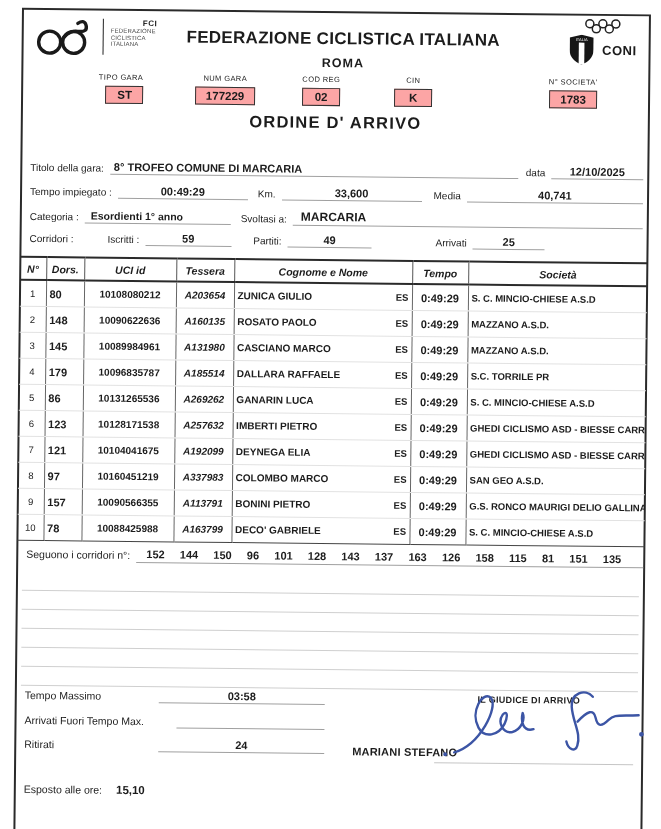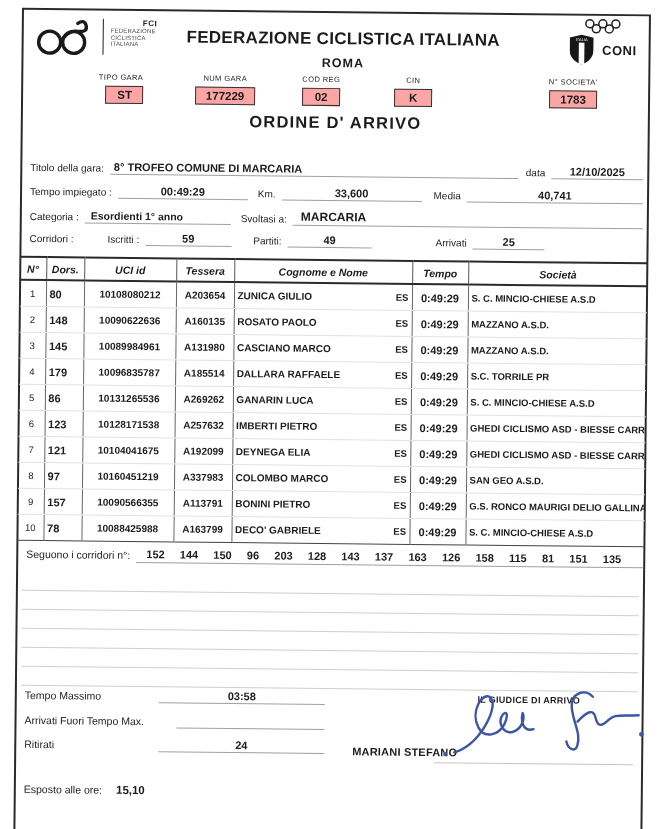--- a/index.html
+++ b/index.html
@@ -80,21 +80,21 @@
   .results col.w-uci{width:92px;} .results col.w-tes{width:58px;}
   .results col.w-nome{width:178px;} .results col.w-tempo{width:56px;}
   .results td{
     border-left:1px solid #666;border-bottom:1px solid #e2e2e2;height:25px;
     font-size:10px;font-weight:bold;padding:0 3px;white-space:nowrap;overflow:hidden;}
   .results td:first-child{border-left:none;}
   .results tr:last-child td{border-bottom:1.5px solid #444;}
   td.c-pos{font-weight:normal;font-size:9.5px;text-align:center;}
   td.c-dors{text-align:left;font-size:11px;}
   td.c-uci{text-align:center;}
-  td.c-tes{text-align:center;}
+  td.c-tes{text-align:center;font-style:italic;}
   td.c-nome .nome{float:left;}
   td.c-nome .cat{float:right;font-size:9.5px;}
   td.c-tempo{text-align:center;font-size:11px;}
   td.c-soc{font-size:9.5px;}
 
   
   .seguono{position:absolute;top:537px;left:8px;right:0;display:flex;align-items:flex-end;font-size:10.5px;}
   .seg-label{flex:none;padding-right:6px;padding-bottom:2px;white-space:nowrap;}
   .seg-nums{flex:1;border-bottom:1px solid #9f9f9f;display:flex;justify-content:space-between;
             padding:0 22px 2px 10px;font-weight:bold;font-size:11px;}
@@ -387,21 +387,21 @@
   </table>
 
   <div class="seguono">
     <span class="seg-label">Seguono i corridori n°:</span>
     <span class="seg-nums">
 
     <span>152</span>
         <span>144</span>
         <span>150</span>
         <span>96</span>
-        <span>203</span>
+        <span>101</span>
         <span>128</span>
         <span>143</span>
         <span>137</span>
         <span>163</span>
         <span>126</span>
         <span>158</span>
         <span>115</span>
         <span>81</span>
         <span>151</span>
         <span>135</span>

